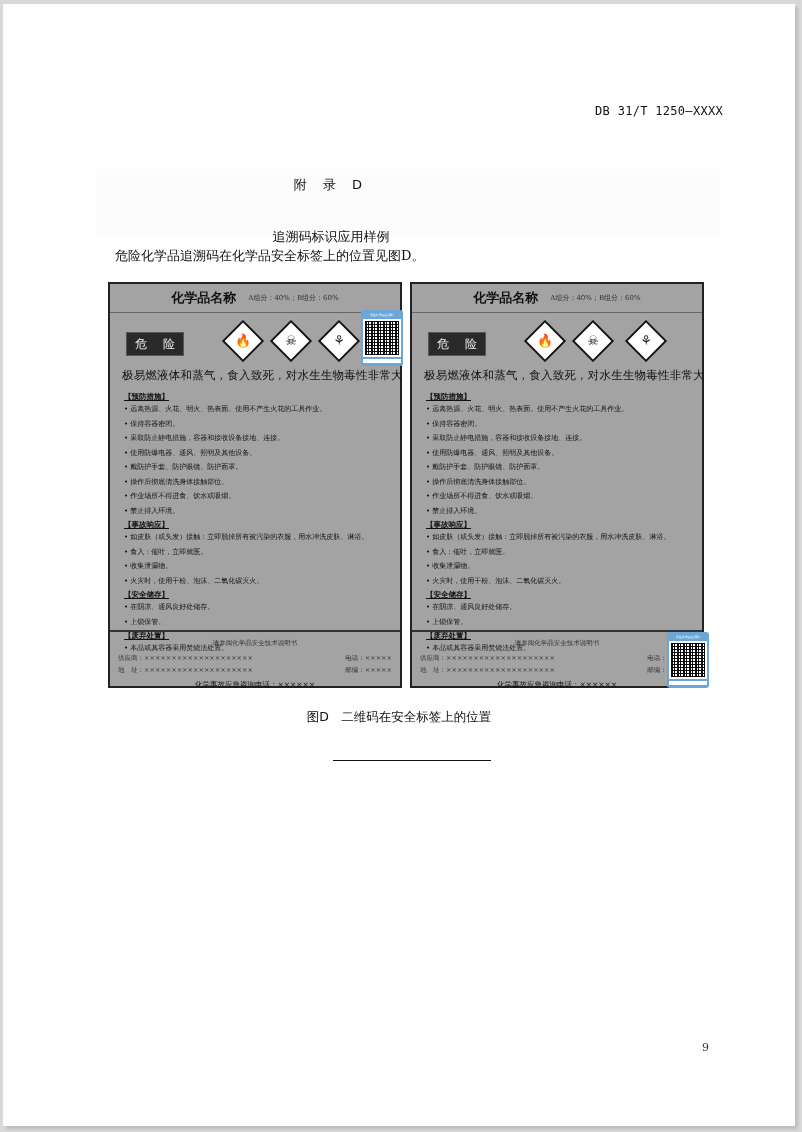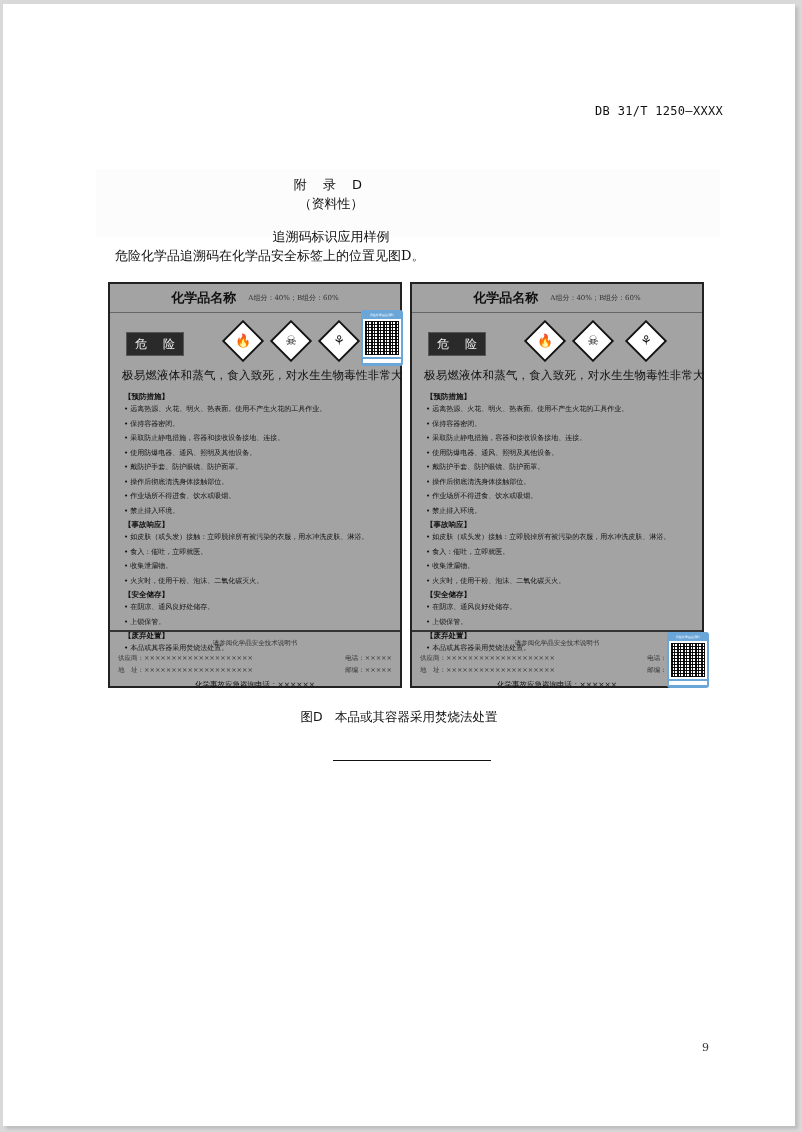--- a/index.html
+++ b/index.html
@@ -14,21 +14,21 @@
   .intro { position:absolute; left:112px; top:243px; font-family:"DejaVu Serif", serif; font-size:13px; color:#111; }
   .label { position:absolute; top:278px; width:294px; height:406px; border:2px solid #222; background:#a3a3a3; box-sizing:border-box; }
   .label .lh { height:28px; border-bottom:1.5px solid #666; display:flex; align-items:center; justify-content:center; gap:12px; }
   .lh .name { font-size:13px; font-weight:bold; color:#111; }
   .lh .comp { font-family:"DejaVu Serif", serif; font-size:7px; color:#333; }
   .signal { position:absolute; left:16px; top:48px; width:56px; height:22px; background:#2a2a2a; color:#eee; font-size:12px; display:flex; align-items:center; justify-content:space-around; border:1px solid #555; }
   .pict { position:absolute; top:42px; width:26px; height:26px; border:2px solid #111; transform:rotate(45deg); background:#fff; }
   .pict span { display:block; transform:rotate(-45deg); text-align:center; line-height:26px; font-size:13px; color:#111; }
   .hazard { position:absolute; left:12px; top:84px; font-size:11.5px; color:#111; white-space:nowrap; letter-spacing:0.2px; }
   .sec { position:absolute; left:14px; font-family:"DejaVu Serif", serif; font-size:7px; color:#111; width:270px; }
-  .sec .h { font-weight:bold; font-size:7.5px; margin:2px 0 2px; }
+  .sec .h { font-weight:bold; font-size:7.5px; margin:2px 0 2px;text-decoration:underline; }
   .sec .b { margin:0 0 4.5px; white-space:nowrap; }
   .foot { position:absolute; left:0; right:0; top:346px; bottom:0; border-top:2px solid #333; font-family:"DejaVu Serif", serif; font-size:6.5px; color:#333; }
   .foot .c { position:absolute; left:0; right:0; text-align:center; }
   .foot .ref { top:7px; }
   .foot .emg { top:48px; font-size:7.5px; color:#111; }
   .foot .row { position:absolute; left:8px; right:8px; display:flex; justify-content:space-between; }
   .qr { position:absolute; width:42px; height:56px; background:#6aa6d8; border-radius:3px; padding:2px; box-sizing:border-box; }
   .qr .cap { height:6px; font-size:3px; color:#fff; text-align:center; line-height:6px; overflow:hidden; }
   .qr .code { width:38px; height:38px; margin:1px auto 0; background:
       repeating-linear-gradient(90deg,#111 0 2px,#fff 2px 3px,#111 3px 4px,#fff 4px 6px),
@@ -40,21 +40,20 @@
   .pageno { position:absolute; left:699px; top:1037px; font-family:"DejaVu Serif", serif; font-size:11px; color:#333; }
 </style>
 </head>
 <body>
 
 <div class="page">
   <div class="hdr-code">DB 31/T 1250—XXXX</div>
 
   <div class="appx-band"></div>
   <div class="appx-title t1">附 录 D</div>
-  <div class="appx-title t2">（资料性）</div>
   <div class="appx-title t3">追溯码标识应用样例</div>
 
   <div class="intro">危险化学品追溯码在化学品安全标签上的位置见图D。</div>
 
   <div class="label" style="left:105px;">
     <div class="lh">
       <span class="name">化学品名称</span>
       <span class="comp">A组分：40%；B组分：60%</span>
     </div>
     <div class="signal">
@@ -163,16 +162,16 @@
       </div>
       <div class="c emg">化学事故应急咨询电话：××××××</div>
     </div>
     <div class="qr" style="left:255px; top:348px;">
       <div class="cap">危险化学品追溯码</div>
       <div class="code"></div>
       <div class="num"></div>
     </div>
   </div>
 
-  <div class="caption">图D　本品或其容器采用焚烧法处置</div>
+  <div class="caption">图D　二维码在安全标签上的位置</div>
   <div class="endline"></div>
   <div class="pageno">9</div>
 </div>
 
 </body></html>

